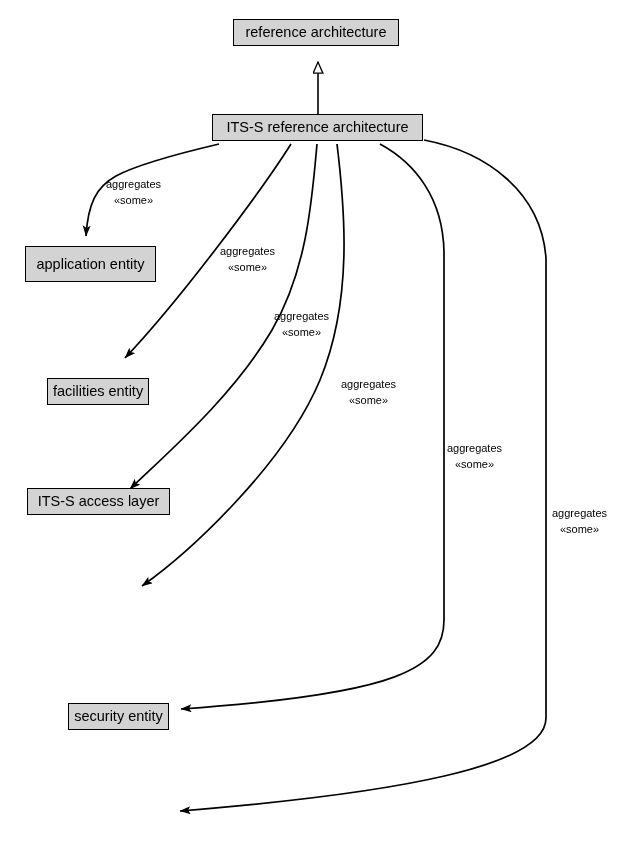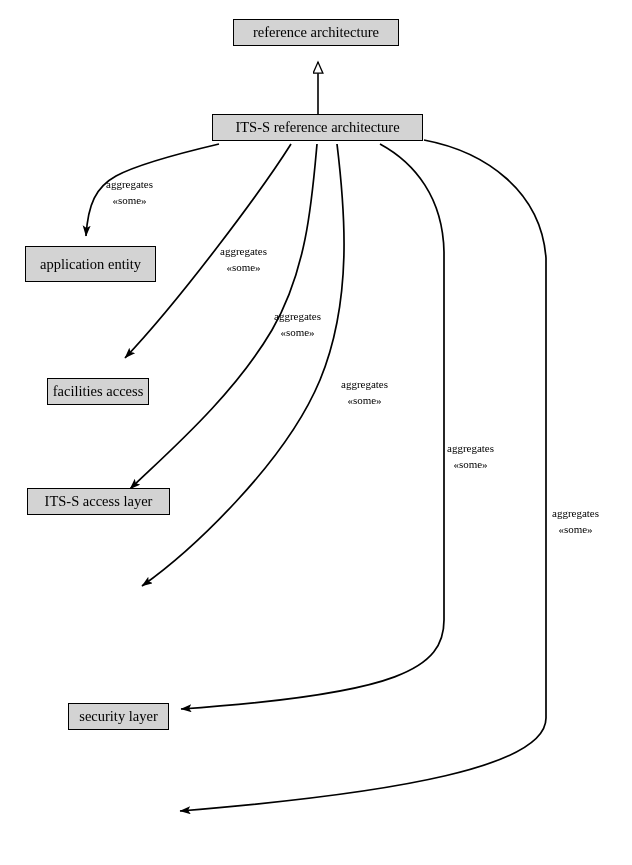--- a/index.html
+++ b/index.html
@@ -5,21 +5,21 @@
   html, body {
     margin: 0;
     padding: 0;
     background: #ffffff;
   }
   #diagram-root {
     position: relative;
     width: 632px;
     height: 865px;
     background: #ffffff;
-    font-family: Liberation Serif, serif;
+    font-family: Liberation Sans, sans-serif;
     overflow: hidden;
   }
   #edge-layer {
     position: absolute;
     left: 0;
     top: 0;
     width: 632px;
     height: 865px;
   }
   .uml-class {
@@ -77,26 +77,26 @@
 
     <path d="M 424,140 C 487,152 541,192 546,258 L 546,718 C 546,766 400,793 180,811" fill="none" stroke="#000000" stroke-width="1.7" marker-end="url(#filledArrow)"></path>
   </svg>
 
   <div class="uml-class" style="left:233px; top:19px; width:166px; height:27px;">reference architecture</div>
 
   <div class="uml-class" style="left:212px; top:114px; width:211px; height:27px;">ITS-S reference architecture</div>
 
   <div class="uml-class" style="left:25px; top:246px; width:131px; height:36px;">application entity</div>
 
-  <div class="uml-class" style="left:47px; top:378px; width:102px; height:27px;">facilities access</div>
+  <div class="uml-class" style="left:47px; top:378px; width:102px; height:27px;">facilities entity</div>
 
   <div class="uml-class" style="left:27px; top:488px; width:143px; height:27px;">ITS-S access layer</div>
 
 
-  <div class="uml-class" style="left:68px; top:703px; width:101px; height:27px;">security layer</div>
+  <div class="uml-class" style="left:68px; top:703px; width:101px; height:27px;">security entity</div>
 
 
   <div class="edge-label" style="left:106px; top:176px;">
     <span class="lbl-name">aggregates</span>
     <span class="lbl-stereo">«some»</span>
   </div>
 
   <div class="edge-label" style="left:220px; top:243px;">
     <span class="lbl-name">aggregates</span>
     <span class="lbl-stereo">«some»</span>

